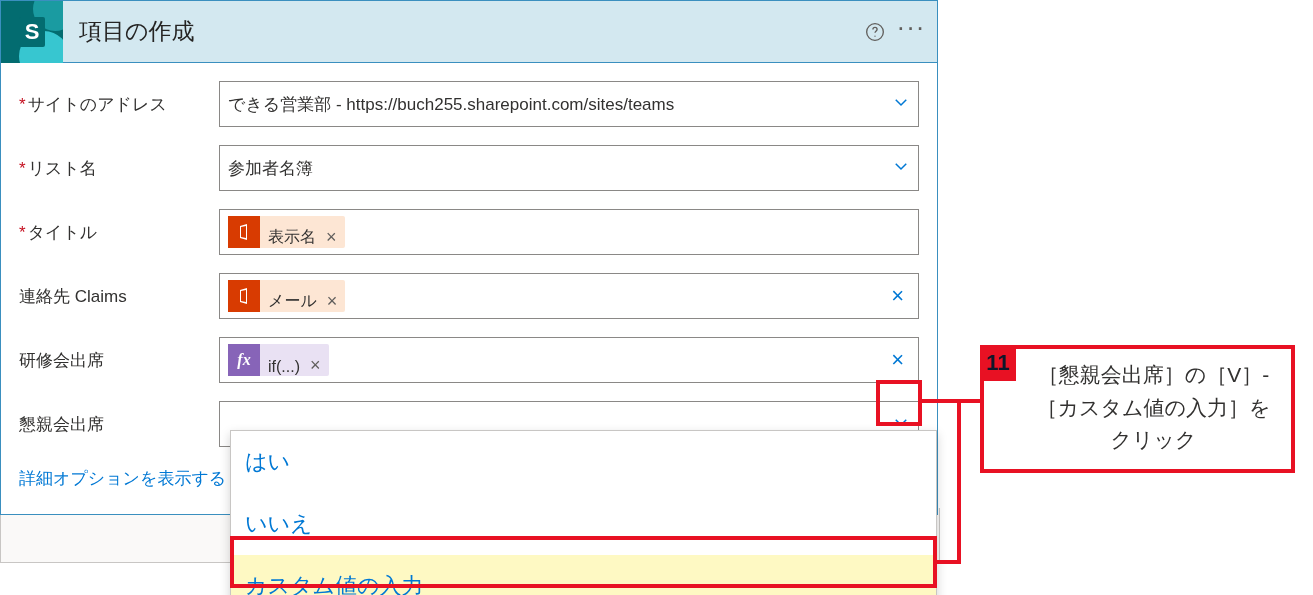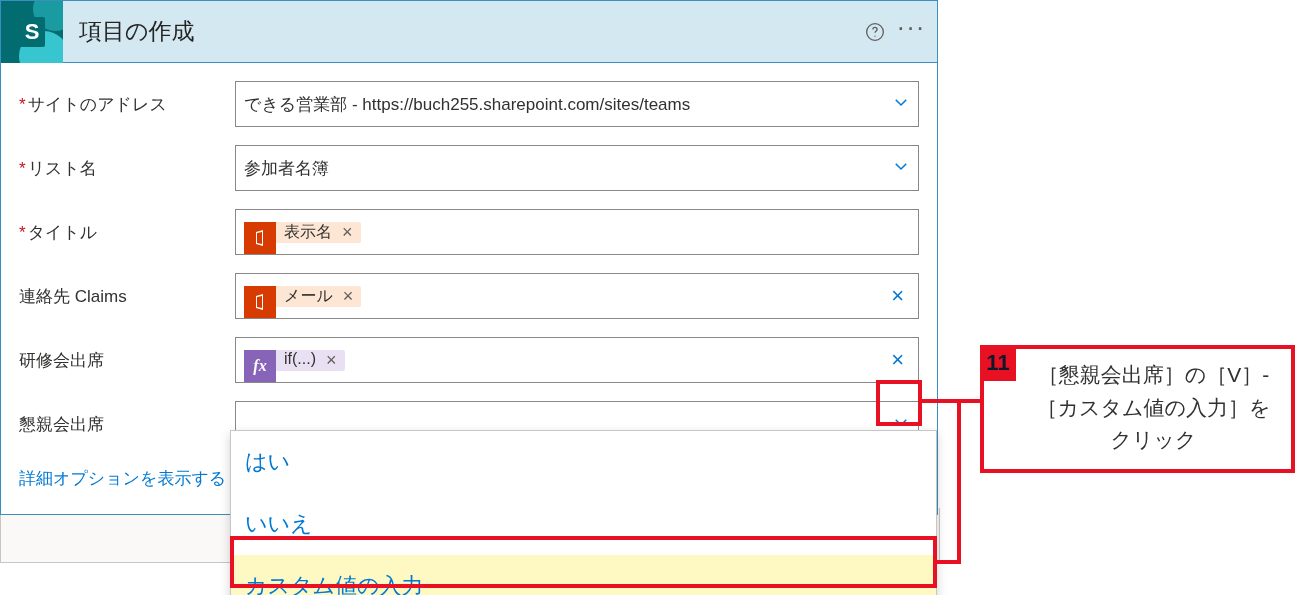--- a/index.html
+++ b/index.html
@@ -29,34 +29,34 @@
   }
   .logo::before { content:""; position:absolute; right:-14px; top:-14px; width:44px; height:44px; border-radius:50%; background:#1a9ba1; }
   .logo::after { content:""; position:absolute; right:-6px; bottom:-18px; width:50px; height:50px; border-radius:50%; background:#37c6d0; }
   .logo span { position: relative; z-index: 2; background:#036c70; padding:2px 6px; border-radius:2px;}
   .card-title { margin-left: 16px; font-size: 23px; flex:1; color:#252423; }
   .hdr-btn { width: 36px; height: 36px; display:flex; align-items:center; justify-content:center; color:#605e5c; }
   .hdr-btn svg { width: 20px; height: 20px; }
   .dots { font-size: 26px; letter-spacing: 1px; line-height: 10px; padding-bottom:10px; }
 
   .body { padding: 18px 18px 10px 18px; }
-  .row { display:flex; align-items:center; margin-bottom: 18px; gap: 16px; }
+  .row { display:flex; align-items:center; margin-bottom: 18px; }
   .lbl { width: 200px; color:#323130; font-size:17px; }
   .req::before { content:"*"; color:#c50f1f; margin-right:2px; }
   .field {
     flex:1; height:46px; border:1px solid #8a8886; background:#fff;
     display:flex; align-items:center; padding: 0 8px; font-size:17px; position:relative;
   }
   .field input { border:none; outline:none; flex:1; font-size:17px; font-family:inherit; background:transparent; }
   .chevron { margin-left:auto; color:#0078d4; }
   .chevron svg { width: 18px; height: 18px; }
   .clear-x { color:#0078d4; font-size:22px; font-weight:300; padding:0 6px; }
 
   .token {
-    display:inline-flex; align-items:flex-start; height:21px;
+    display:inline-flex; align-items:flex-end; height:32px;
     background:#fde6d4; border-radius:2px; padding:0 8px 0 0; font-size:16px;
   }
   .token-ico {
     width:32px; height:32px; background:#d83b01; color:#fff;
     display:flex; align-items:center; justify-content:center; font-weight:700; font-size:16px; margin-right:8px;
   }
   .token-fx .token-ico { background:#8764b8; font-style:italic; font-family: "Times New Roman", serif; font-weight:600; }
   .token-fx { background:#e9e1f3; }
   .token-x { margin-left:10px; font-size:18px; color:#605e5c; }
 

